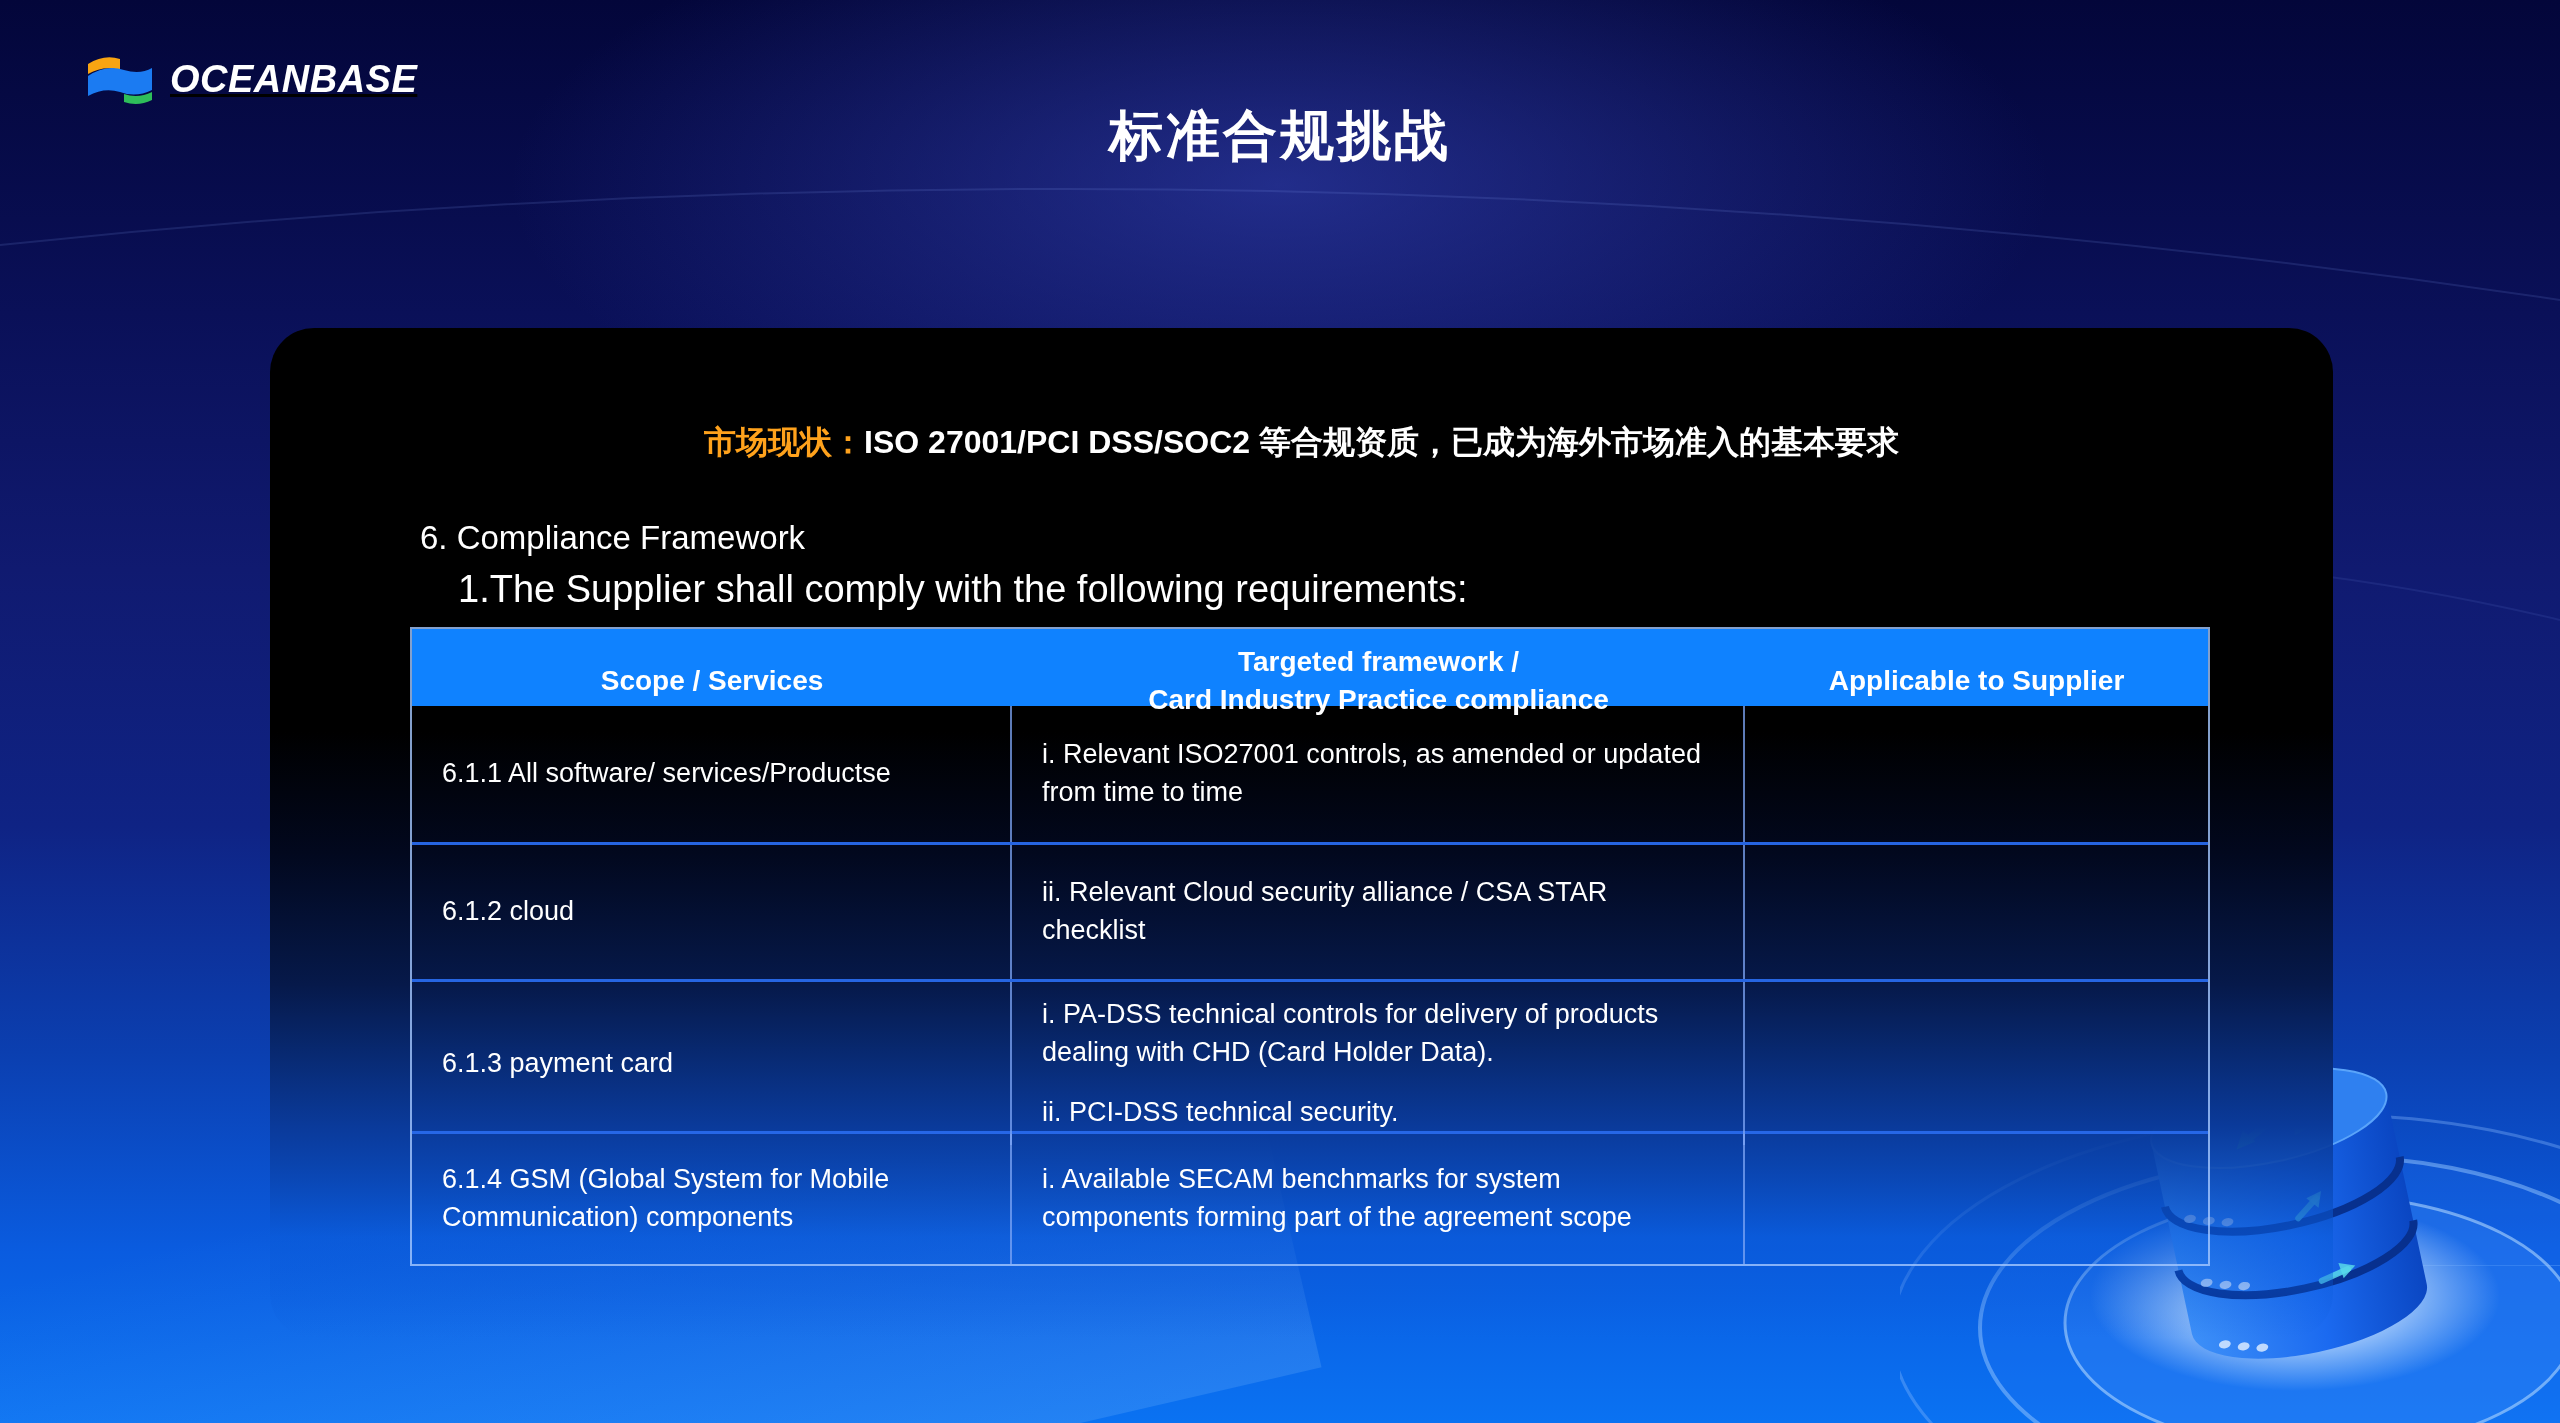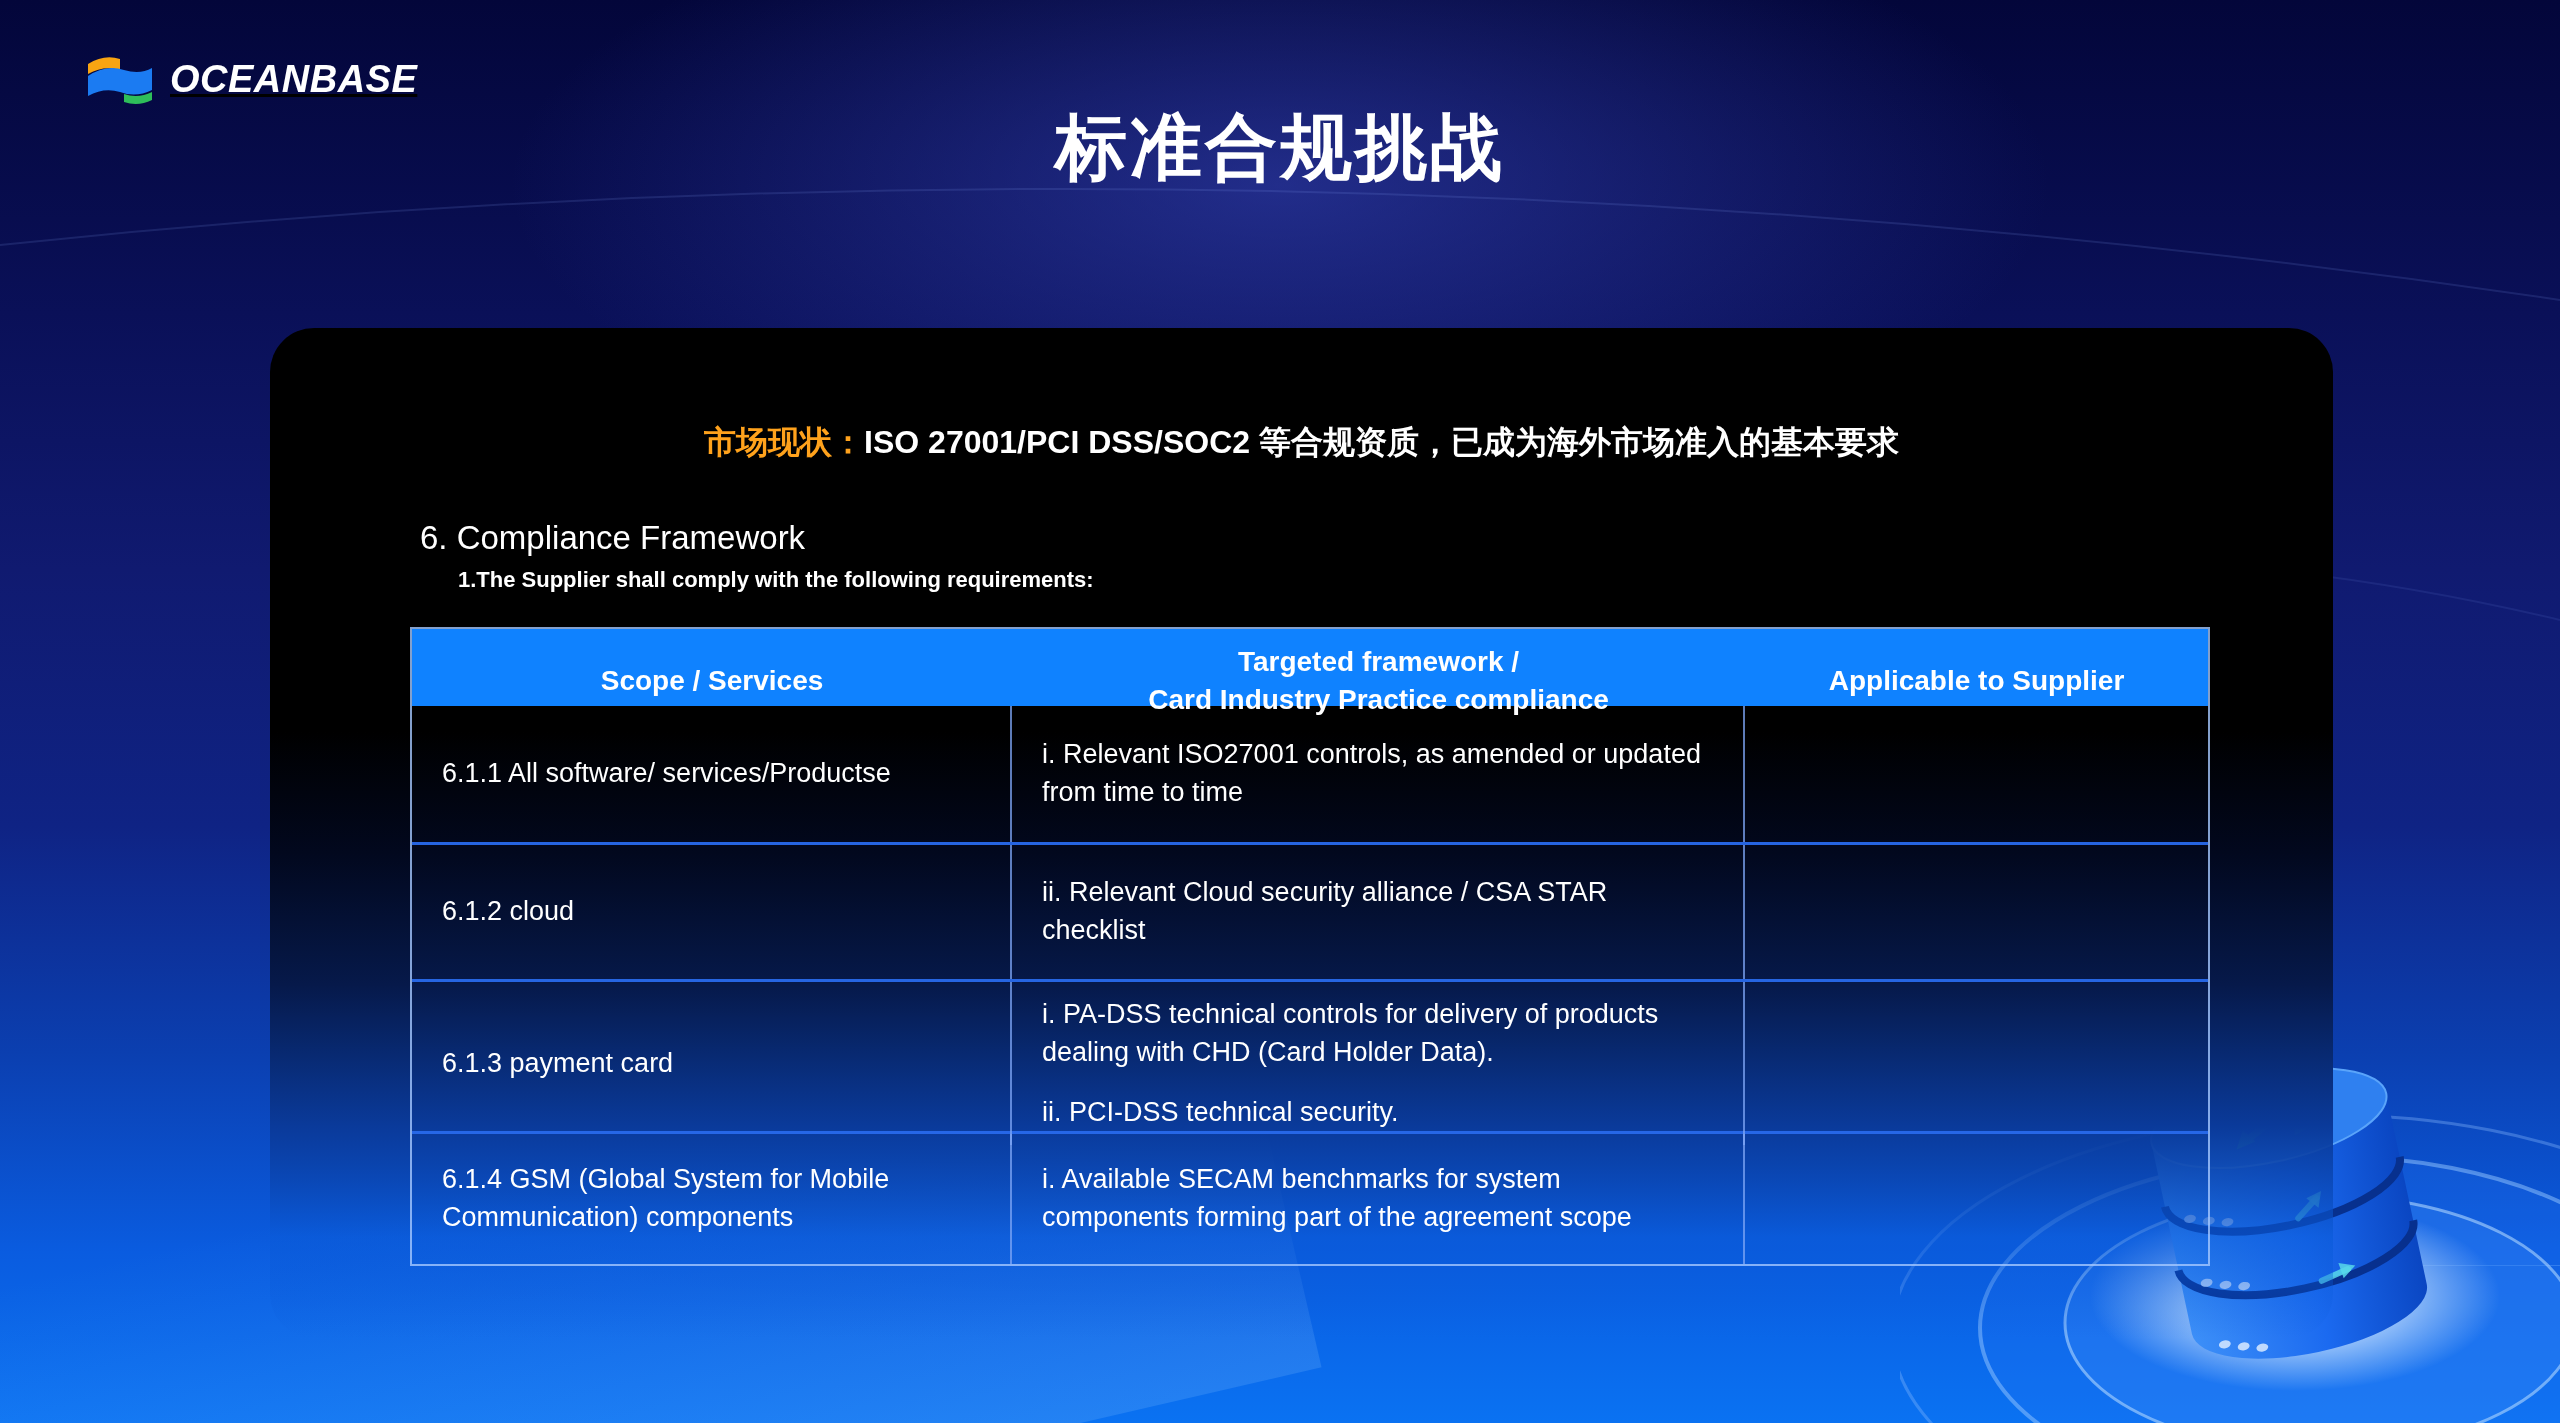--- a/index.html
+++ b/index.html
@@ -26,40 +26,40 @@
   
   .logo{position:absolute;left:84px;top:50px;display:flex;align-items:center;gap:14px;text-decoration:underline;}
   .logo-word{
     color:#fff;font-size:38px;font-weight:800;font-style:italic;
     letter-spacing:0.5px;
   }
 
   
   .slide-title{
     position:absolute;left:0;top:100px;width:100%;
-    text-align:center;color:#fff;font-size:72px;font-weight:700;letter-spacing:3px;
+    text-align:center;color:#fff;font-size:54px;font-weight:700;letter-spacing:3px;
   }
 
   
   .panel{
     position:absolute;left:270px;top:328px;width:2063px;height:1010px;
     border-radius:44px;
     background:linear-gradient(180deg,
       #000 0%, #000 40%, #02081e 52%, #06194a 65%, #0a3a9a 79%,
       rgba(10,90,216,0.6) 90%, rgba(10,100,230,0) 100%);
   }
   .market-line{
     position:absolute;left:0;top:86px;width:100%;
     text-align:center;font-size:32px;font-weight:700;line-height:56px;color:#fff;
     white-space:nowrap;
   }
   .market-label{color:#FFA21C;}
   .framework{position:absolute;left:150px;top:190px;color:#fff;}
   .framework-heading{font-size:33px;font-weight:400;line-height:1.2;}
-  .framework-subheading{font-size:22px;font-weight:700;margin-top:9px;padding-left:38px;line-height:1.2;}
+  .framework-subheading{font-size:38px;font-weight:400;margin-top:9px;padding-left:38px;line-height:1.2;}
 
   
   .ctable{
     position:absolute;left:140px;top:299px;width:1800px;
     border:2px solid rgba(165,200,255,0.8);
     box-sizing:border-box;
     color:#fff;
   }
   .trow{display:grid;grid-template-columns:600px 733px auto;box-sizing:border-box;}
   .thead{

